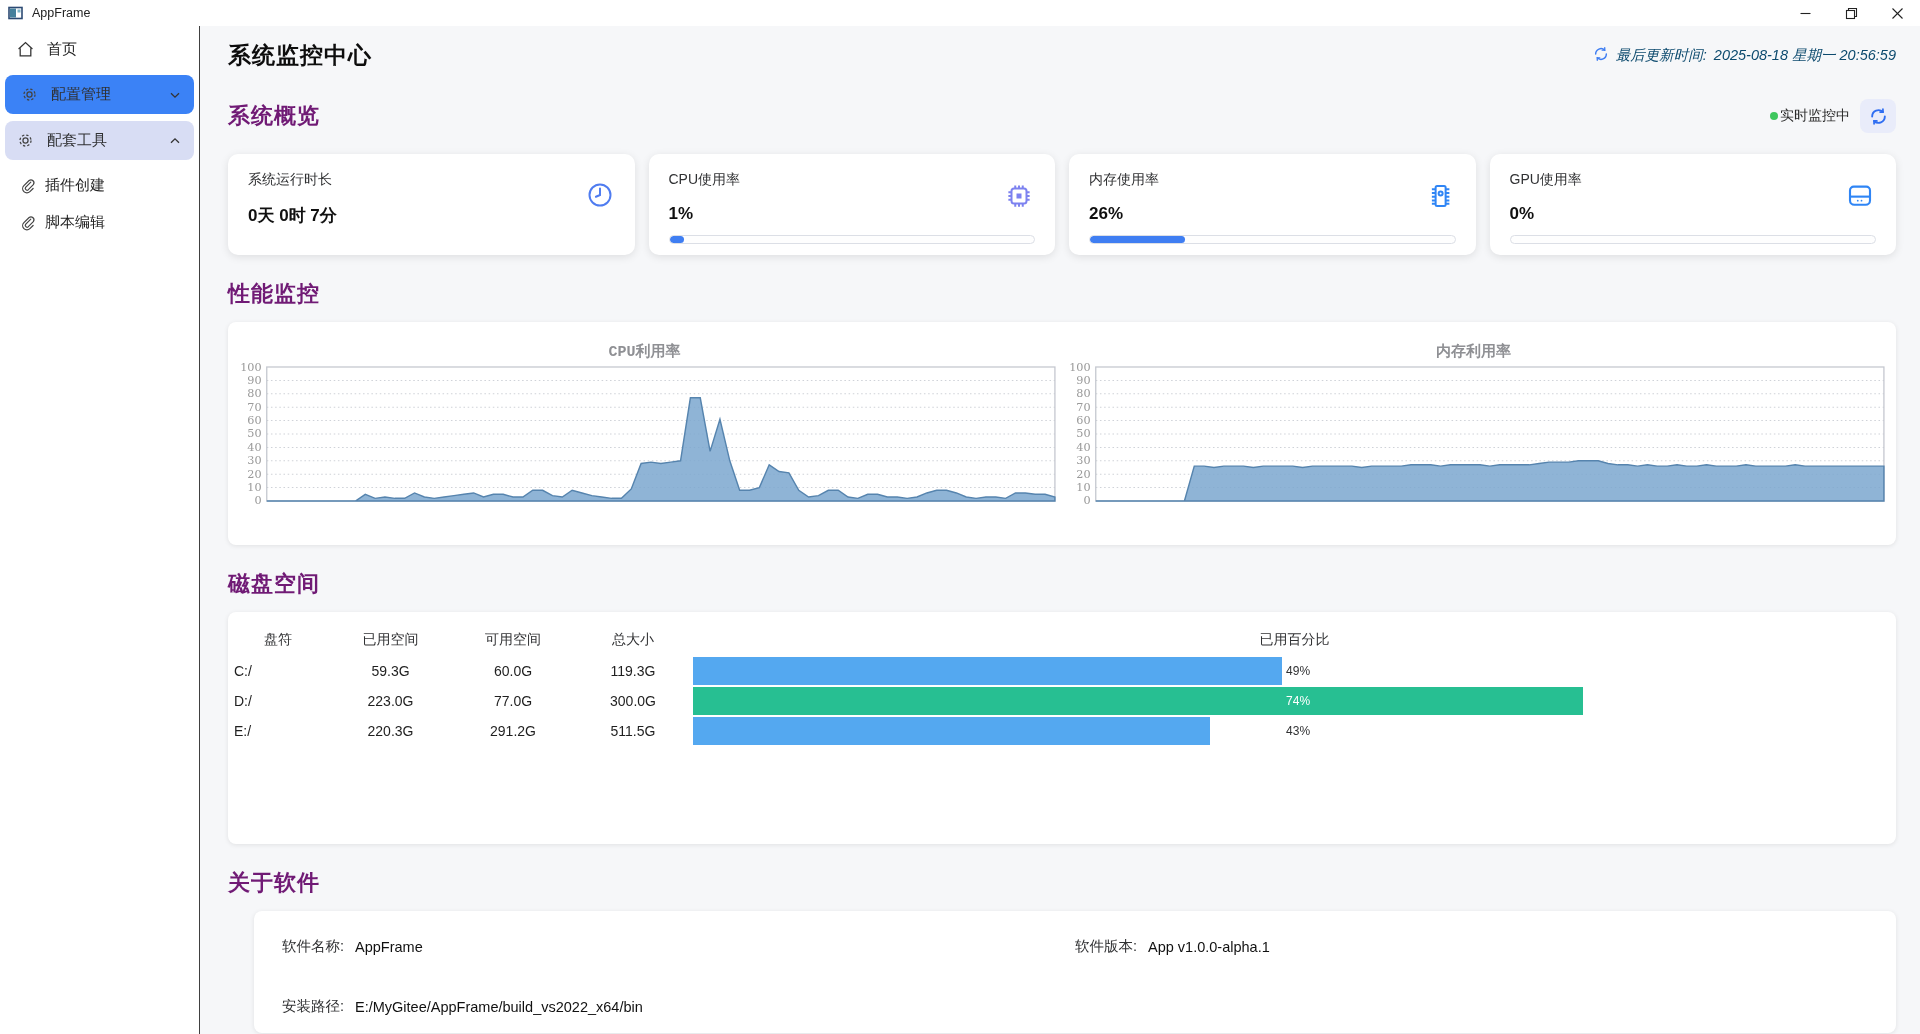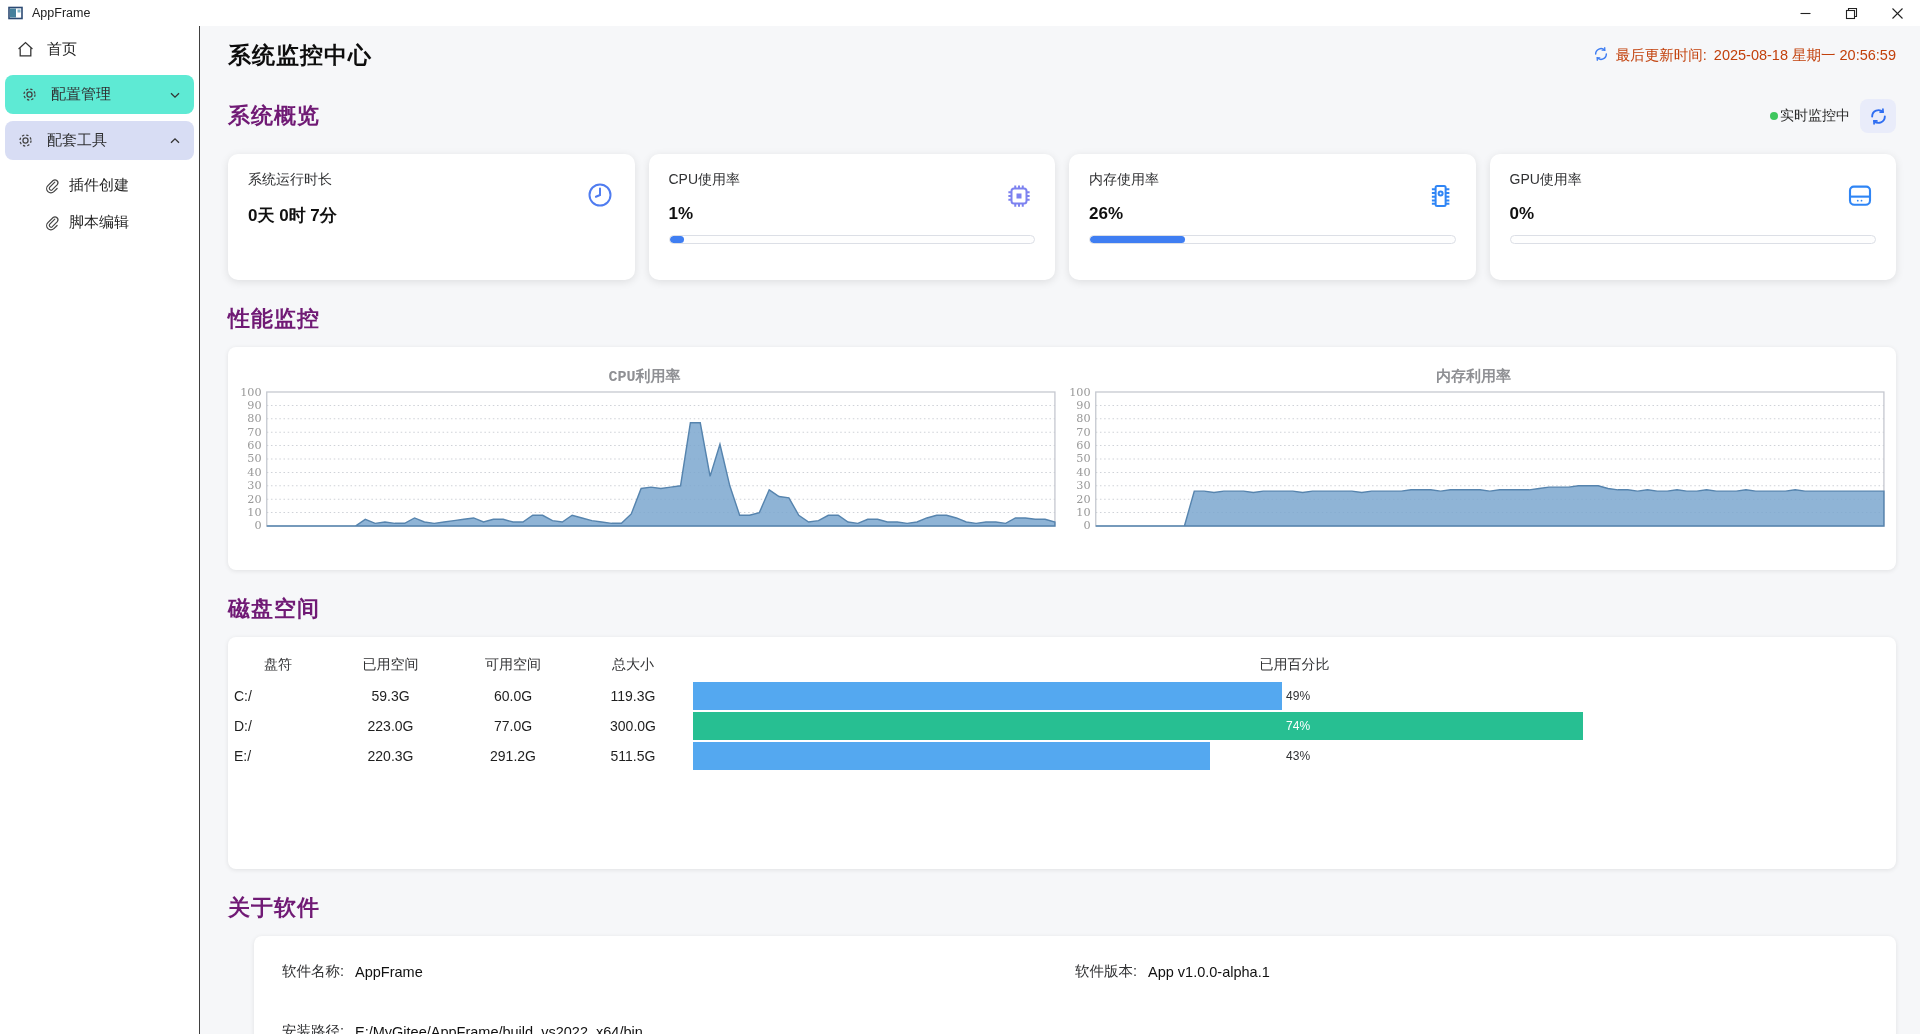--- a/index.html
+++ b/index.html
@@ -15,42 +15,42 @@
 
   
   .shell { display:flex; height:1008px; }
   .sidebar { width:200px; background:#fff; border-right:1px solid #404040; padding-top:4px; flex:none; }
   .main { flex:1; background:#f6f7f9; padding:0 24px 0 28px; overflow:hidden; }
 
   
   .nav-item { height:38px; display:flex; align-items:center; padding:0 14px 0 17px; font-size:15px; color:#1f1f1f; cursor:pointer; }
   .nav-item .nicon { width:17px; height:17px; margin-right:13px; flex:none; display:flex; align-items:center; }
   .nav-group { margin:7px 5px; height:39px; border-radius:8px; display:flex; align-items:center; padding:0 12px; font-size:15px; cursor:pointer; }
-  .nav-group.cfg { background:#5eead4;padding-left:16px; }
+  .nav-group.cfg { background:#3b82f6;padding-left:16px; }
   .nav-group.tools { background:#d8ddf4; }
   .nav-group .nicon { width:17px; height:17px; margin-right:13px; flex:none; }
   .nav-group .chev { margin-left:auto; width:14px; height:14px; }
-  .nav-sub { height:37px; display:flex; align-items:center; padding-left:44px; font-size:15px; color:#1f1f1f; cursor:pointer; }
+  .nav-sub { height:37px; display:flex; align-items:center; padding-left:20px; font-size:15px; color:#1f1f1f; cursor:pointer; }
   .nav-sub .nicon { width:16px; height:16px; margin-right:9px; }
 
   
   .page-header { display:flex; align-items:center; margin-top:9px; height:40px; }
   .page-title { font-size:23px; font-weight:bold; color:#0d0d0d; letter-spacing:1px; }
-  .update-box { margin-left:auto; display:flex; align-items:center; gap:7px; font-size:14.5px; color:#c2410c; }
+  .update-box { margin-left:auto; display:flex; align-items:center; gap:7px; font-size:14.5px; color:#0c4a6e;font-style:italic; }
 
   .section-row { display:flex; align-items:center; margin-top:24px; }
   .section-title { font-size:22px; font-weight:bold; color:#701a75; letter-spacing:1px; }
   .live-box { margin-left:auto; display:flex; align-items:center; gap:2px; }
   .live-dot { width:8px; height:8px; border-radius:50%; background:#3ec75e; }
   .live-text { font-size:14px; color:#2a2a2a; }
   .refresh-btn { width:36px; height:34px; border-radius:8px; background:#e9ecfa; display:flex; align-items:center; justify-content:center; cursor:pointer; margin-left:8px; }
 
   
   .cards { display:grid; grid-template-columns:repeat(4,1fr); gap:14px; margin-top:21px; }
-  .card { background:#fff; border-radius:10px; box-shadow:0 2px 8px rgba(0,0,0,.10); padding:17px 20px 14px; height:126px; position:relative; }
+  .card { background:#fff; border-radius:10px; box-shadow:0 2px 8px rgba(0,0,0,.10); padding:17px 20px 14px; height:101px; position:relative; }
   .card-title { font-size:14px; color:#303133; }
   .card-value { font-size:17px; font-weight:bold; color:#101010; margin-top:15px; }
   .card-icon { position:absolute; right:21px; top:27px; }
   .bar-track { margin-top:11px; height:9px; border:1px solid #dcdfe6; border-radius:5px; background:#fefefe; overflow:hidden; }
   .bar-fill { height:100%; border-radius:5px; background:#3f7ef2; width:0; }
 
   
   .panel { background:#fff; border-radius:8px; box-shadow:0 1px 5px rgba(0,0,0,.09); }
   .charts-panel { margin-top:13px; height:223px; display:flex; padding:20px 8px 0 2px; }
   .chart { flex:1; min-width:0; }

